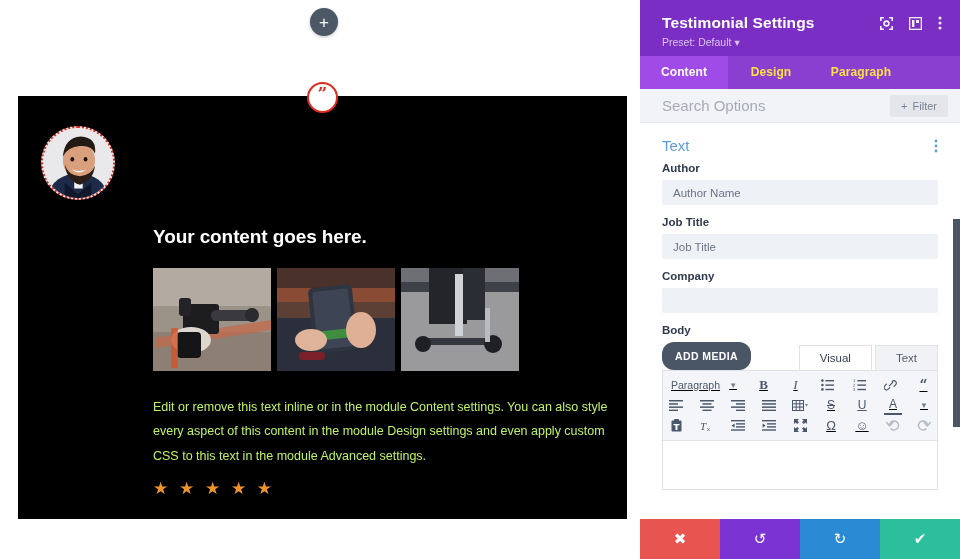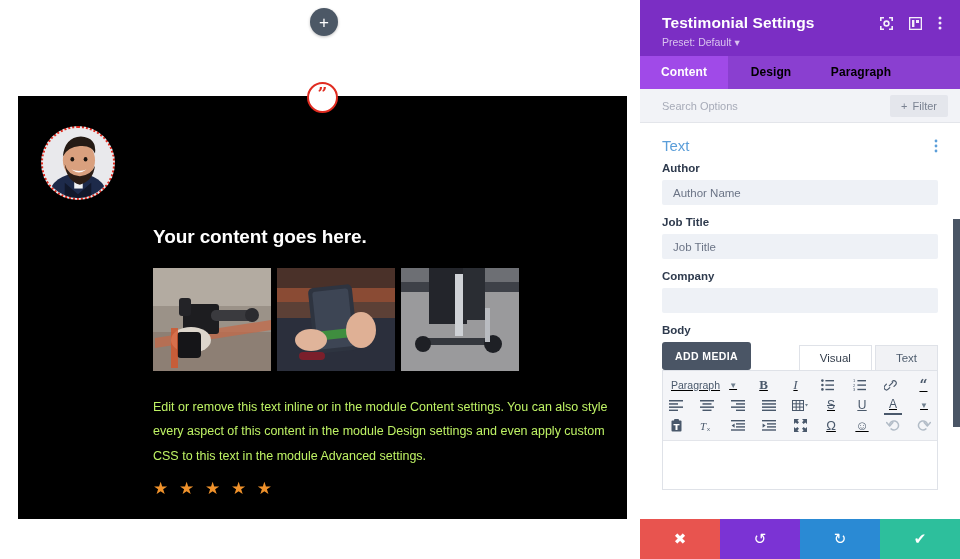--- a/index.html
+++ b/index.html
@@ -83,34 +83,34 @@
   .p-head-icons { display: flex; gap: 16px; align-items: center; padding-top: 2px; }
   .hicon { cursor: pointer; opacity: .92; display:flex; }
   .p-preset {
     color: #d9c3ef; font-size: 10.5px; font-weight: 400; margin-top: 4px;
     cursor: pointer;
   }
 
   .p-tabs { display: flex; background: #8a3fd0; }
   .p-tab {
     padding: 9px 0 10px 0; text-align: center;
-    color: #000000; font-size: 12px; font-weight: 700; cursor: pointer;
+    color: #fde047; font-size: 12px; font-weight: 700; cursor: pointer;
     letter-spacing: .1px;
   }
   .p-tab.t1 { width: 88px; }
   .p-tab.t2 { width: 86px; }
   .p-tab.t3 { width: 94px; }
   .p-tab.active { background: #a04ae8; color: #ffffff; }
 
   .p-search {
     display: flex; align-items: center; justify-content: space-between;
     background: #f2f3f7; padding: 0 12px 0 22px; height: 34px;
     border-bottom: 1px solid #e3e5ea;
   }
-  .p-search-ph { color: #a7abb8; font-size: 11px; }
+  .p-search-ph { color: #a7abb8; font-size: 15px; }
   .p-filter {
     background: #e4e6ec; color: #7a8291; font-size: 11px;
     padding: 5px 11px; border-radius: 2px; cursor: pointer;
     display: flex; align-items: center; gap: 5px;
   }
 
   .p-body {
     flex: 1; background: #ffffff; position: relative; overflow: hidden;
     padding: 0 22px;
   }
@@ -129,21 +129,21 @@
     width: 100%; height: 25px; background: #eef1f6; border: none;
     border-radius: 2px; padding: 0 11px;
     font-family: "Liberation Sans", sans-serif; font-size: 11.5px; color: #6b7486;
     outline: none;
   }
   .f-input::placeholder { color: #6b7486; }
 
   .editor-top { display: flex; align-items: flex-end; margin-bottom: 0; }
   .add-media {
     background: #4a5565; color: #fff; font-size: 10.5px; font-weight: 700;
-    padding: 8px 13px; border-radius: 3px; letter-spacing: .4px; cursor: pointer;
+    padding: 8px 13px; border-radius: 12px; letter-spacing: .4px; cursor: pointer;
   }
   .vt-tabs { margin-left: auto; display: flex; align-items: flex-start; }
   .vt-tab {
     font-size: 11.5px; color: #4f5d6e; padding: 6px 20px 6px 20px;
     background: #f1f2f5; border: 1px solid #dfe2e8; border-bottom: none;
     cursor: pointer;
   }
   .vt-tab.active { background: #ffffff; border-color: #dfe2e8; color: #333d4b; }
   .vt-tab + .vt-tab { margin-left: 3px; }
 

